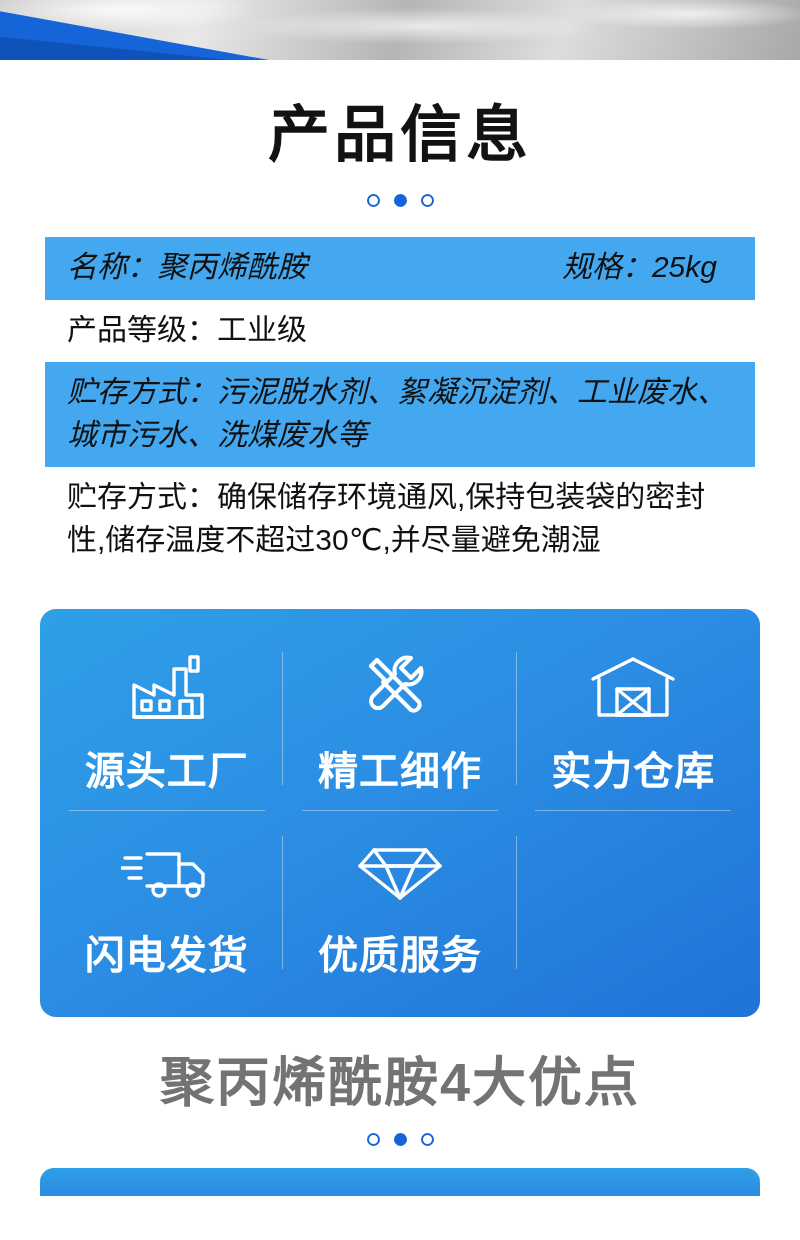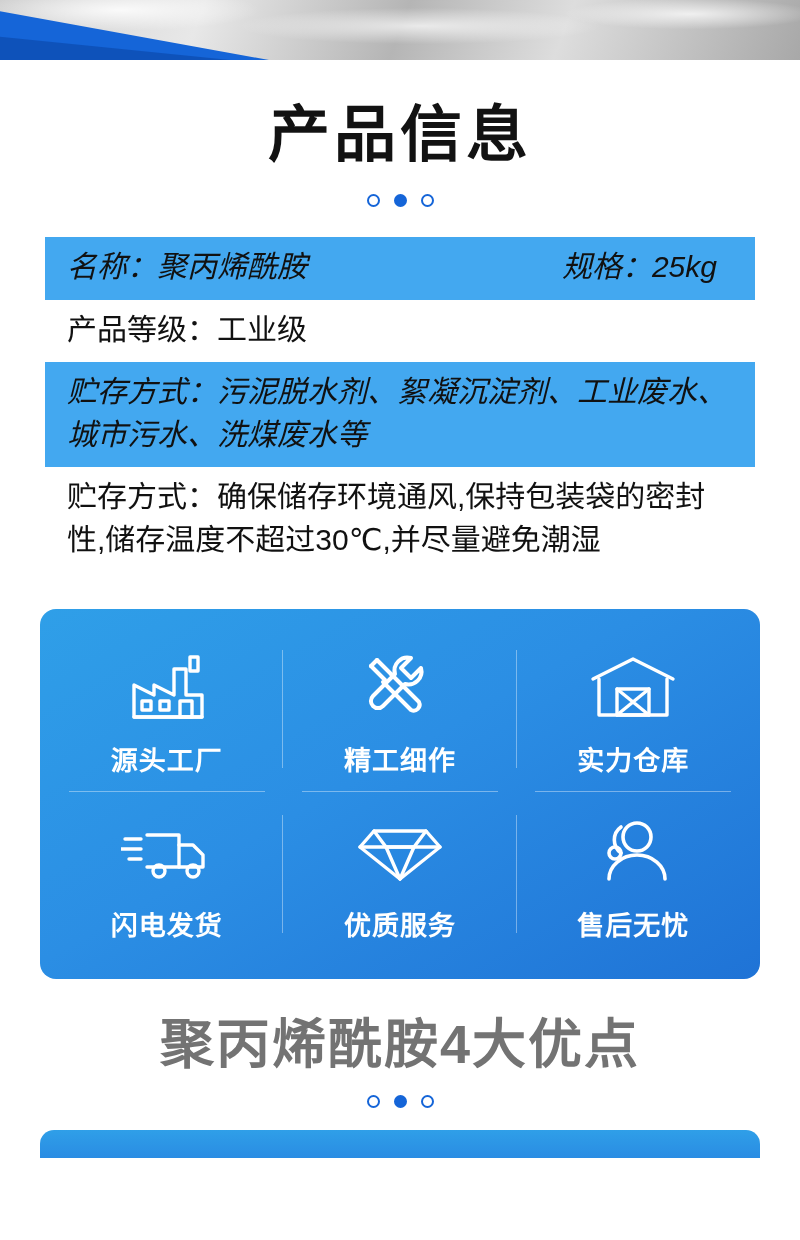--- a/index.html
+++ b/index.html
@@ -152,21 +152,21 @@
   }
   .feat-icon {
     height: 84px;
     display: flex;
     align-items: center;
     justify-content: center;
   }
   .feat-label {
     margin-top: 10px;
     color: #ffffff;
-    font-size: 27px;
+    font-size: 40px;
     font-weight: 700;
     letter-spacing: 1px;
   }
 
   
   .adv-title {
     margin-top: 38px;
     text-align: center;
     font-size: 54px;
     font-weight: 700;
@@ -294,31 +294,20 @@
           <path d="M18 12 H70 L84 28 L44 60 L4 28 Z"></path>
           <path d="M4 28 H84"></path>
           <path d="M18 12 L30 28 L44 60"></path>
           <path d="M70 12 L58 28 L44 60"></path>
           <path d="M30 28 H58"></path>
         </svg>
       </div>
       <div class="feat-label">优质服务</div>
     </div>
 
-    <div class="feat-cell">
-      <div class="feat-icon">
-        <svg width="84" height="70" viewBox="0 0 84 70" fill="none" stroke="#ffffff" stroke-width="3.6" stroke-linejoin="round" stroke-linecap="round">
-          <circle cx="46" cy="20" r="14"></circle>
-          <path d="M18 62 a28 24 0 0 1 56 0"></path>
-          <path d="M30 10 a16 16 0 0 0 0 26"></path>
-          <circle cx="24" cy="36" r="6"></circle>
-        </svg>
-      </div>
-      <div class="feat-label">售后无忧</div>
-    </div>
 
   </div>
 </div>
 
 <div>
   <div class="adv-title">聚丙烯酰胺4大优点</div>
   <div class="dots adv-dots">
     <span class="dot"></span>
     <span class="dot filled"></span>
     <span class="dot"></span>

